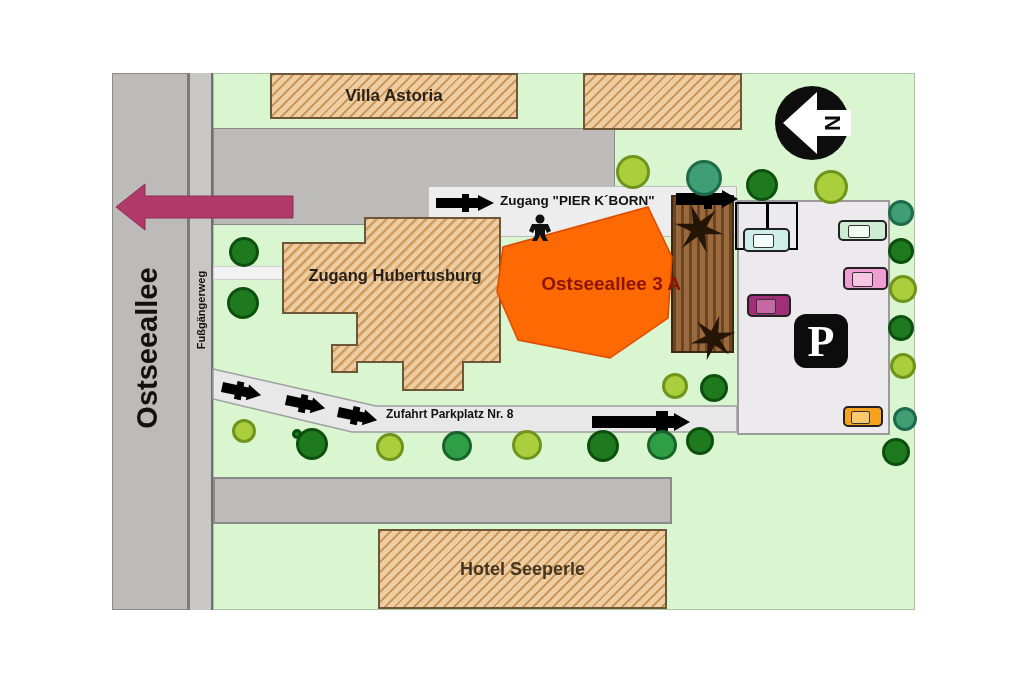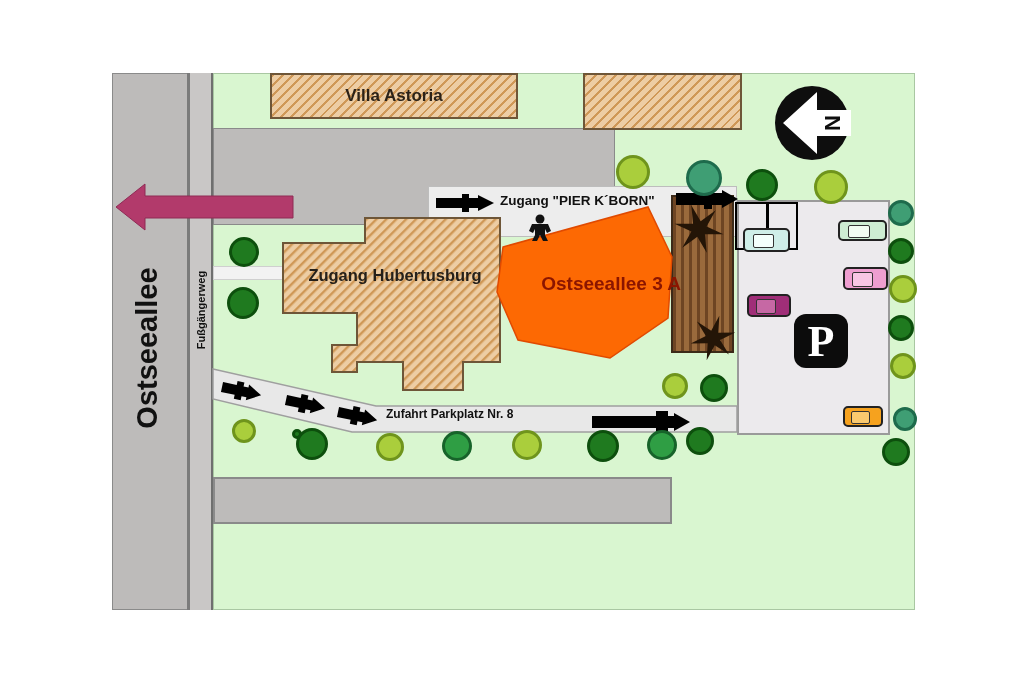--- a/index.html
+++ b/index.html
@@ -64,20 +64,23 @@
   <div class="abs" id="street-fussweg"></div>
   <div class="abs" id="street-top"></div>
   <div class="abs" id="walkway"></div>
   <div class="abs" id="villa-path"></div>
 
   <div class="abs bldg" id="bldg-astoria">
     <span class="bldg-label">Villa Astoria</span>
   </div>
   <div class="abs bldg" id="bldg-topright"></div>
   <div class="abs" id="bldg-gray"></div>
+  <div class="abs bldg" id="bldg-hotel">
+    <span class="bldg-label" style="font-size:18px;color:#463520;">Hotel Seeperle</span>
+  </div>
 
   <div class="abs" id="deck"></div>
 
   <div class="abs" id="parking-lot"></div>
 
   <svg class="abs" style="left:0;top:0;" width="1024" height="683" viewBox="0 0 1024 683">
     <defs>
       <pattern id="hatch" width="7" height="7" patternUnits="userSpaceOnUse" patternTransform="rotate(45)">
         <rect width="7" height="7" fill="#edcda4"></rect>
         <rect x="0" y="0" width="2.4" height="7" fill="#cf9857"></rect>

